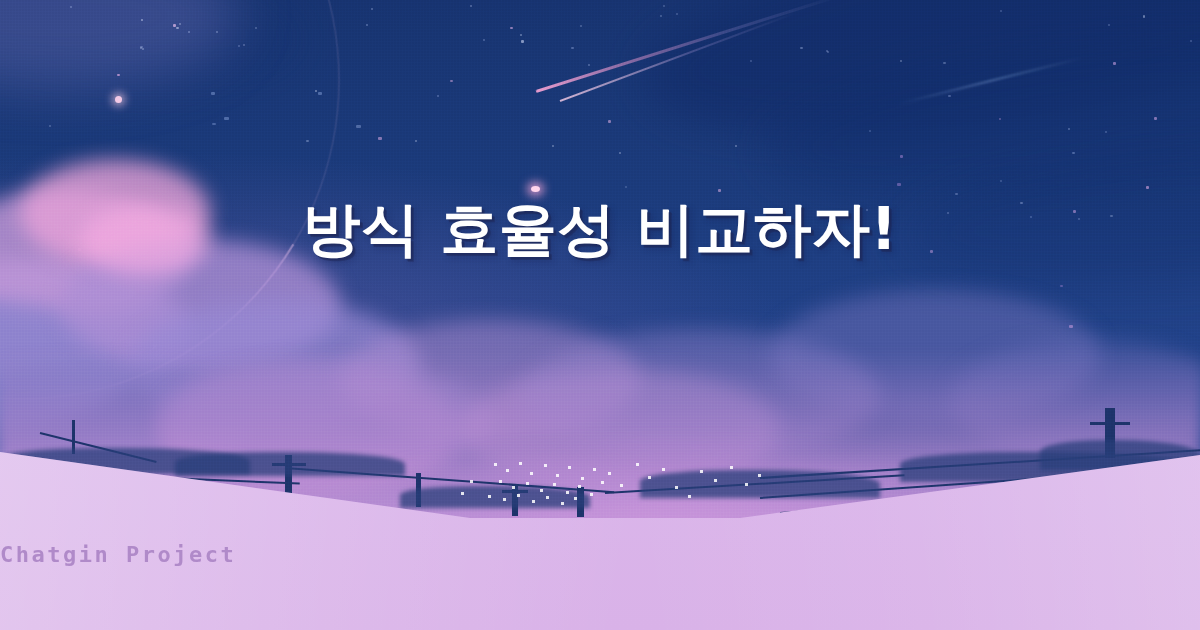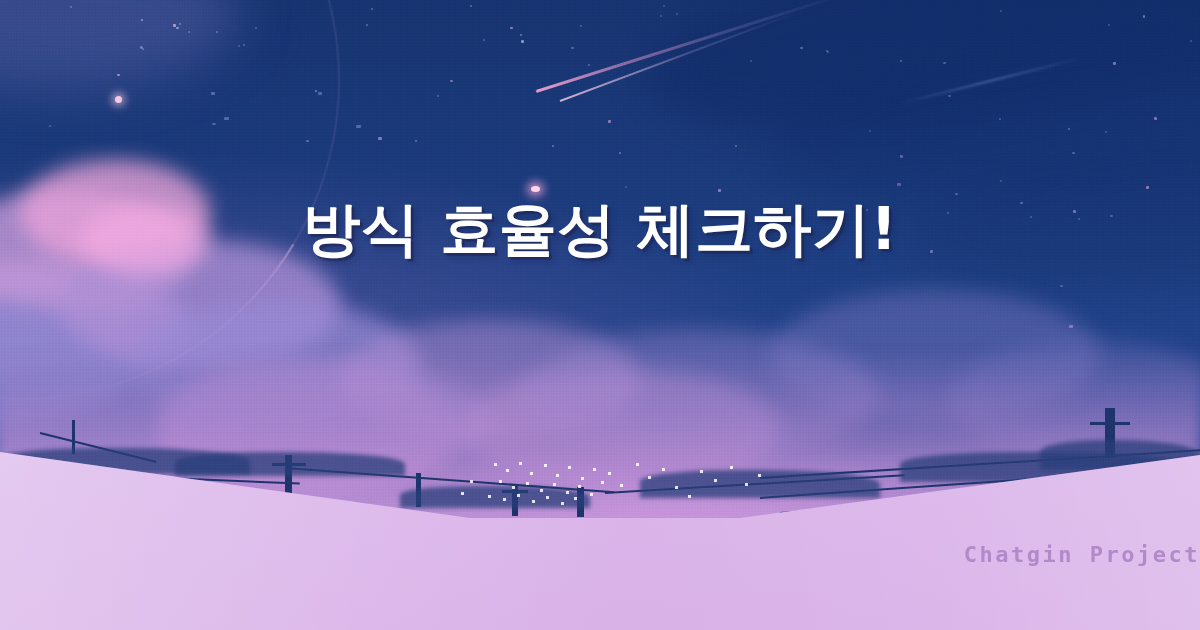--- a/index.html
+++ b/index.html
@@ -161,21 +161,21 @@
     text-shadow:
       3px 3px 0 rgba(30,35,80,0.38),
       2px 2px 0 rgba(30,35,80,0.30),
       4px 4px 6px rgba(20,25,70,0.25);
     white-space:nowrap;
   }
 
   
   .brand{
     position:absolute;left:0;right:0;top:542px;
-    text-align:right;
+    text-align:left;
     color:#b08ac9;
     font-family:"DejaVu Sans Mono","Liberation Mono",monospace;
     font-weight:bold;
     font-size:22px;
     letter-spacing:2.5px;
   }
 </style>
 </head>
 <body>
 
@@ -372,18 +372,18 @@
       <div class="spark" style="left: 758px; top: 474px;"></div>
     </div>
 
   <div class="dither"></div>
 
   <div class="ground"></div>
   <div class="ground-shade"></div>
   <div class="road-edge"></div>
 
   <div class="title-block">
-    <div class="title-line">방식 효율성 체크하기!</div>
+    <div class="title-line">방식 효율성 비교하자!</div>
   </div>
 
   <div class="brand">Chatgin Project</div>
 
 </div>
 
 </body></html>

